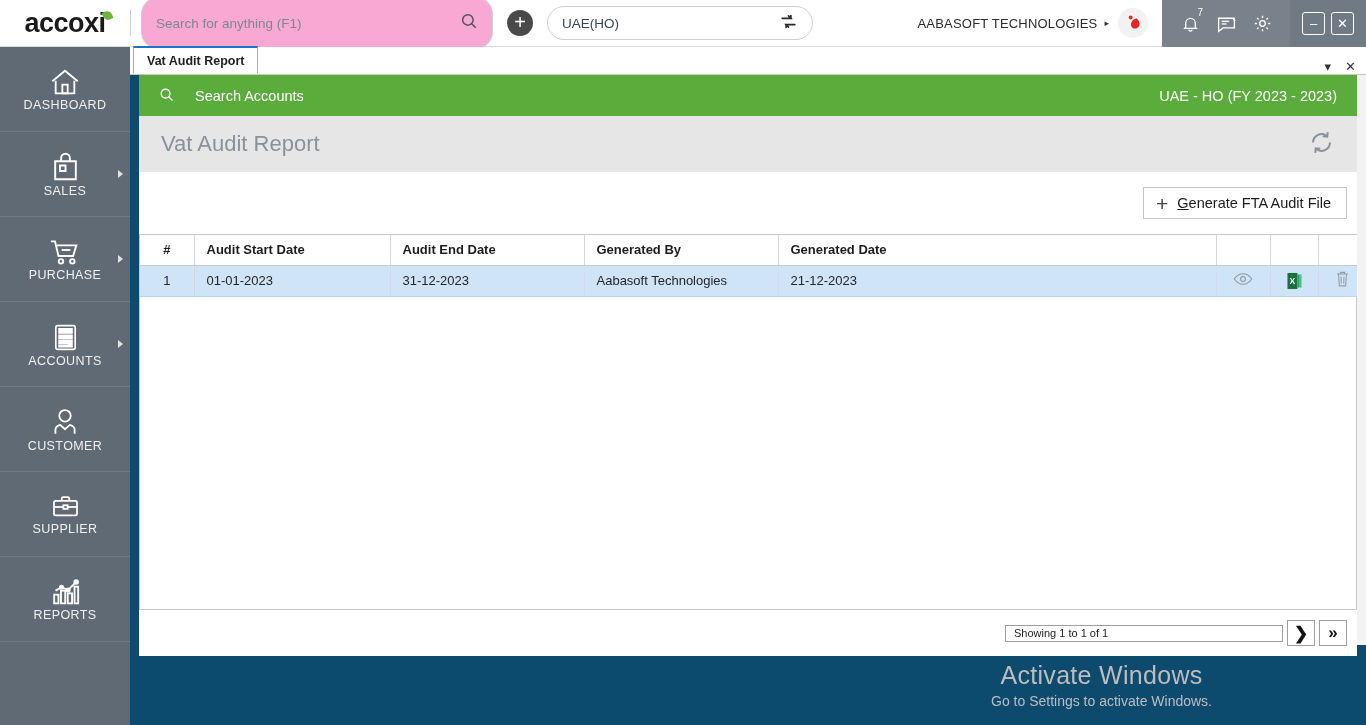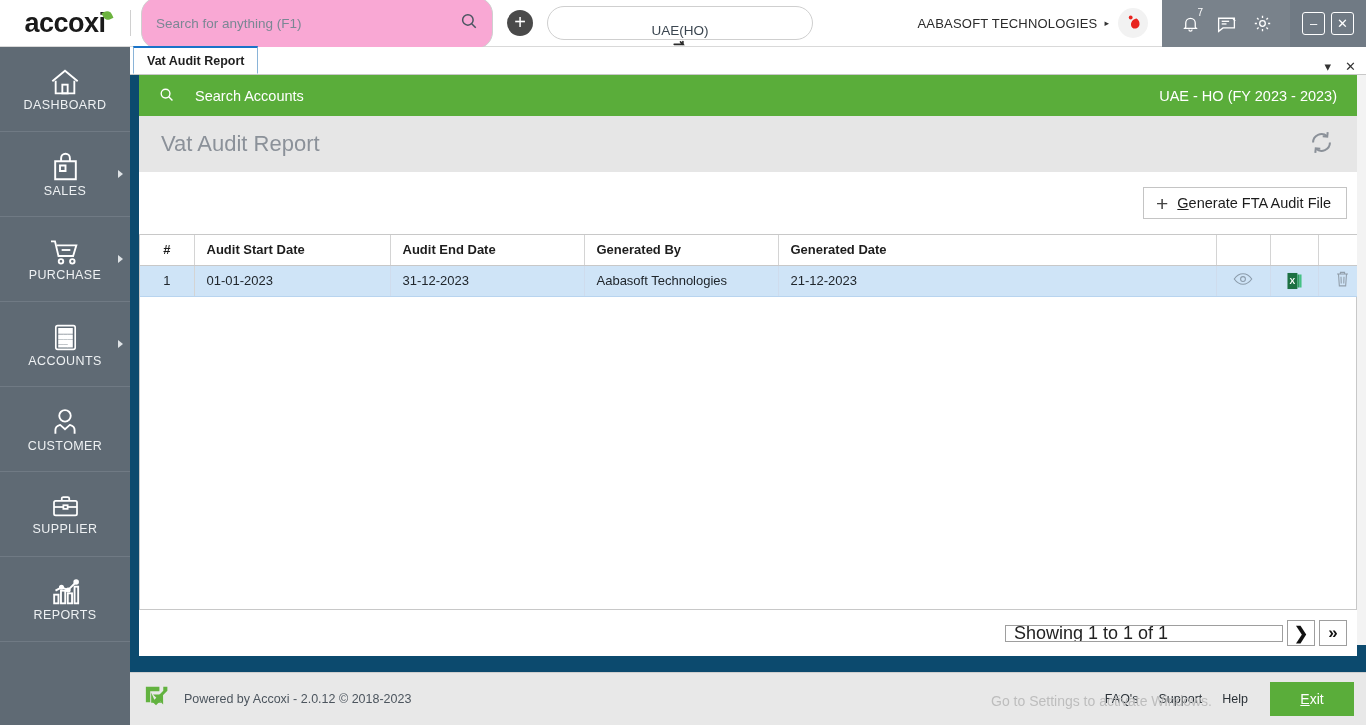--- a/index.html
+++ b/index.html
@@ -40,23 +40,22 @@
   .ico-btn { display:flex; align-items:center; justify-content:center; cursor:pointer; }
 
   .plus-btn {
     width:26px; height:26px; border-radius:50%; background:#4a4a4a; color:#fff;
     margin-left:14px; display:flex; align-items:center; justify-content:center;
     font-size:20px; line-height:0; padding-bottom:2px;
   }
 
   .branch-box {
     width:266px; height:34px; border:1px solid #cfcfcf; border-radius:17px;
-    display:flex; align-items:center; padding:16px 14px; margin-left:14px; background:#fff;
+    display:flex; align-items:center; padding:0 14px; margin-left:14px; background:#fff;
     justify-content:space-between;
-    flex-direction:column;
   }
   .branch-box .txt { font-size:13.5px; color:#3b4650; }
 
   .company-area {
     margin-left:auto; display:flex; align-items:center; height:47px; padding-right:0;
   }
   .company-name { font-size:13px; color:#2b2b2b; letter-spacing:0.2px; }
   .company-caret { margin:0 9px 0 7px; font-size:9px; color:#333; }
   .avatar {
     width:30px; height:30px; border-radius:50%; background:#f2f2f2;
@@ -161,21 +160,21 @@
     width:15px; height:17px; display:inline-block; position:relative; vertical-align:middle; cursor:pointer;
   }
 
   
   .pagerow {
     margin:0 9px; height:46px; display:flex; align-items:center; justify-content:flex-end;
     padding-right:10px; gap:0; background:#fff;
   }
   .page-input {
     width:278px; height:17px; border:1px solid #9e9e9e; background:#fff;
-    font-size:18px; color:#222; padding:0 8px; outline:none;
+    font-size:11px; color:#222; padding:0 8px; outline:none;
     font-family:"Liberation Sans", sans-serif;
   }
   .pbtn {
     width:28px; height:26px; border:1px solid #9e9e9e; border-left:none; background:#fff;
     display:flex; align-items:center; justify-content:center; font-size:17px; font-weight:bold;
     color:#111; cursor:pointer; margin-left:4px;
   }
 
   
   .footer {
@@ -478,38 +477,19 @@
     <div class="pagerow">
       <input class="page-input" type="text" readonly="" value="Showing 1 to 1 of 1" style="">
       <div class="pbtn" style="border-left:1px solid #9e9e9e">❯</div>
       <div class="pbtn" style="border-left:1px solid #9e9e9e">»</div>
     </div>
 
   </div>
 
   <div class="scroll-right"></div>
 
-  <div class="footer">
-    <div class="brand">
-      <span>
-        <svg width="29" height="29" viewBox="0 0 24 24">
-          <path d="M3.2 3.2h11.2v3.6H6.8v9.2H3.2z" fill="#62b23f"></path>
-          <path d="M10.2 13.8l7.4-7.4V3.2h3.4v3.2l-7.4 7.4 2.6 2.6h-8.6v-8.6z" fill="#62b23f"></path>
-          <path d="M9.1 9.6l8.3-0.1 0.1 8.3-2.6-2.6-3.3 3.3-2.6-2.6 3.3-3.3z" fill="#62b23f"></path>
-        </svg>
-      </span>
-      <span class="ftxt">Powered by Accoxi - 2.0.12 © 2018-2023</span>
-    </div>
-    <div class="links">
-      <a>FAQ's</a>
-      <a>Support</a>
-      <a>Help</a>
-    </div>
-    <div class="exit-btn">
-      <span><u>E</u><span>xit</span></span>
-    </div>
-  </div>
 
   <div class="watermark">
+    <div class="w1">Activate Windows</div>
     <div class="w2">Go to Settings to activate Windows.</div>
   </div>
 
 </div>
 
 </body></html>

